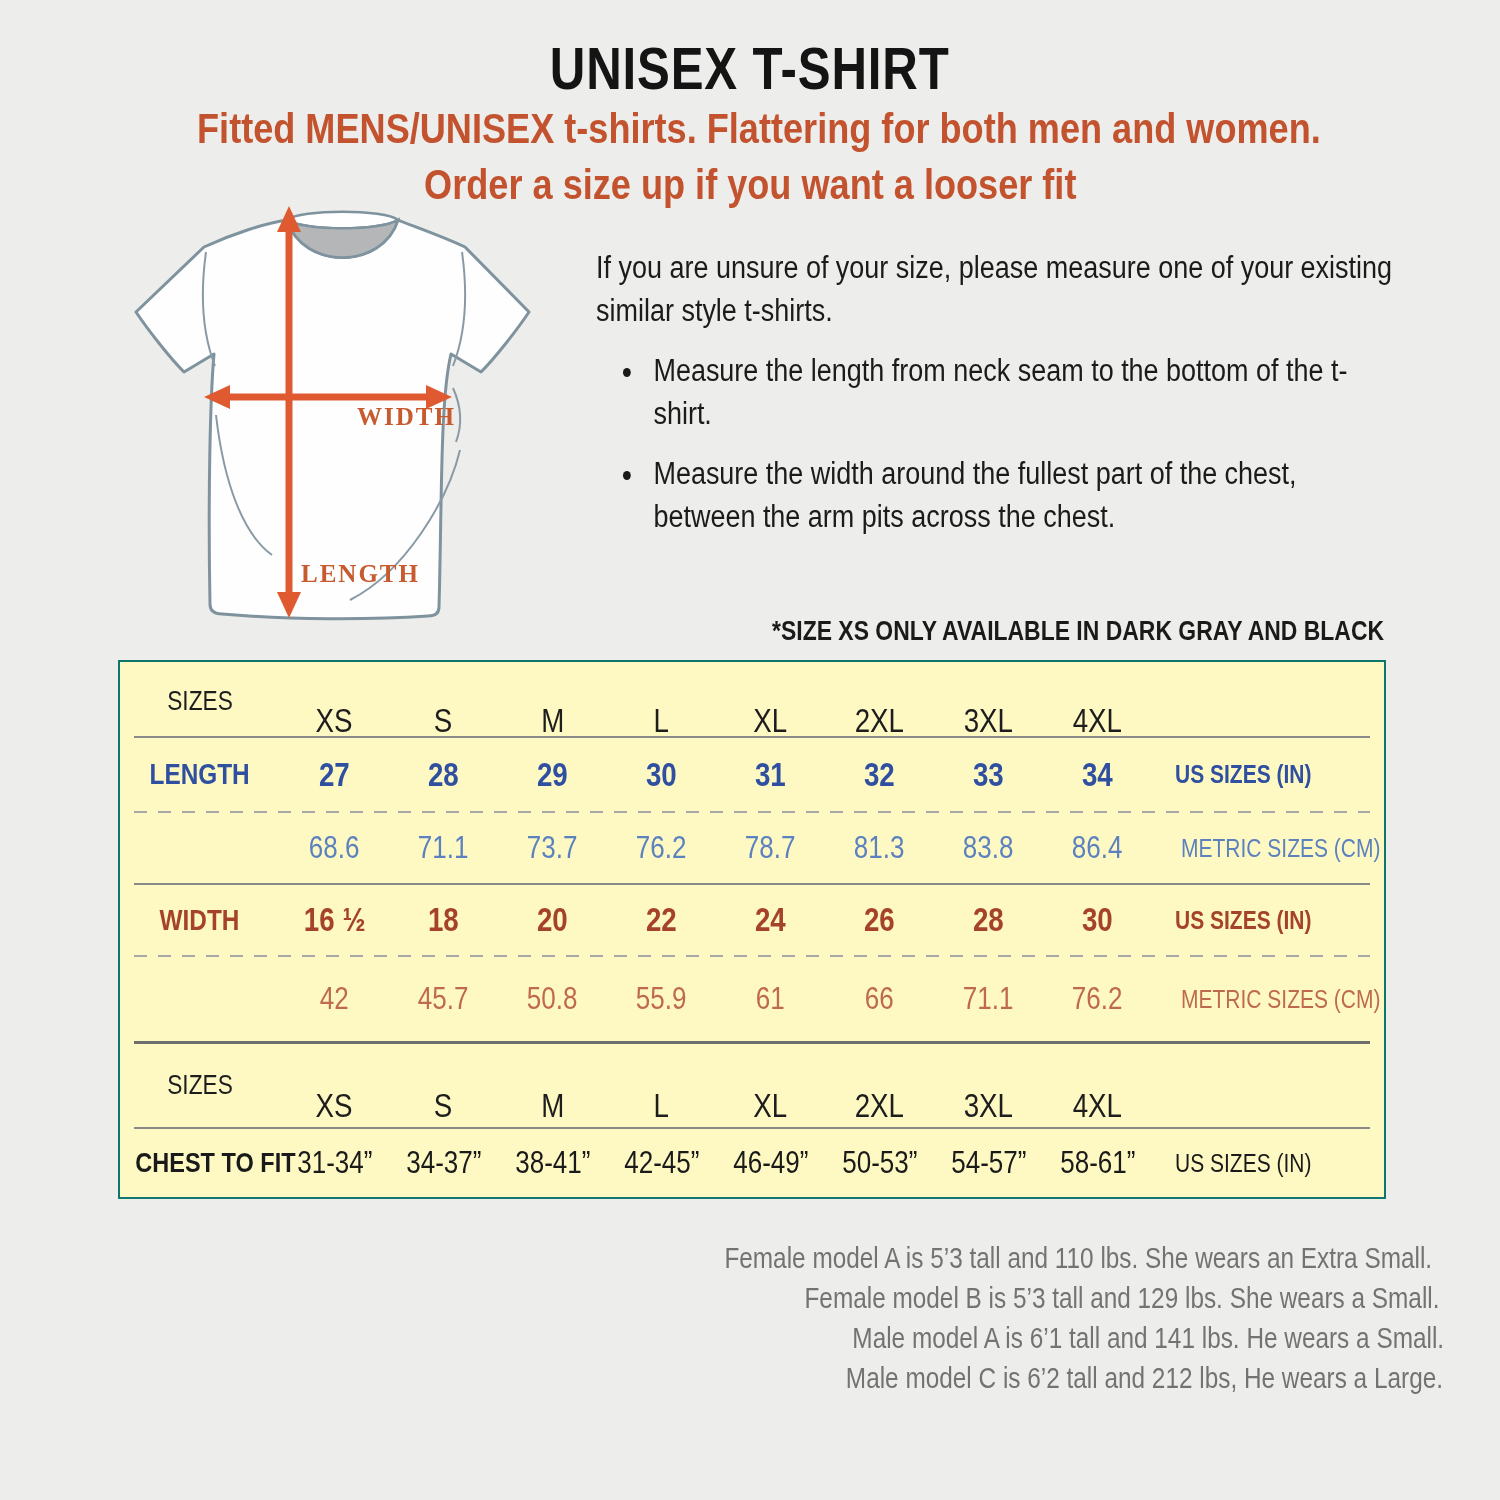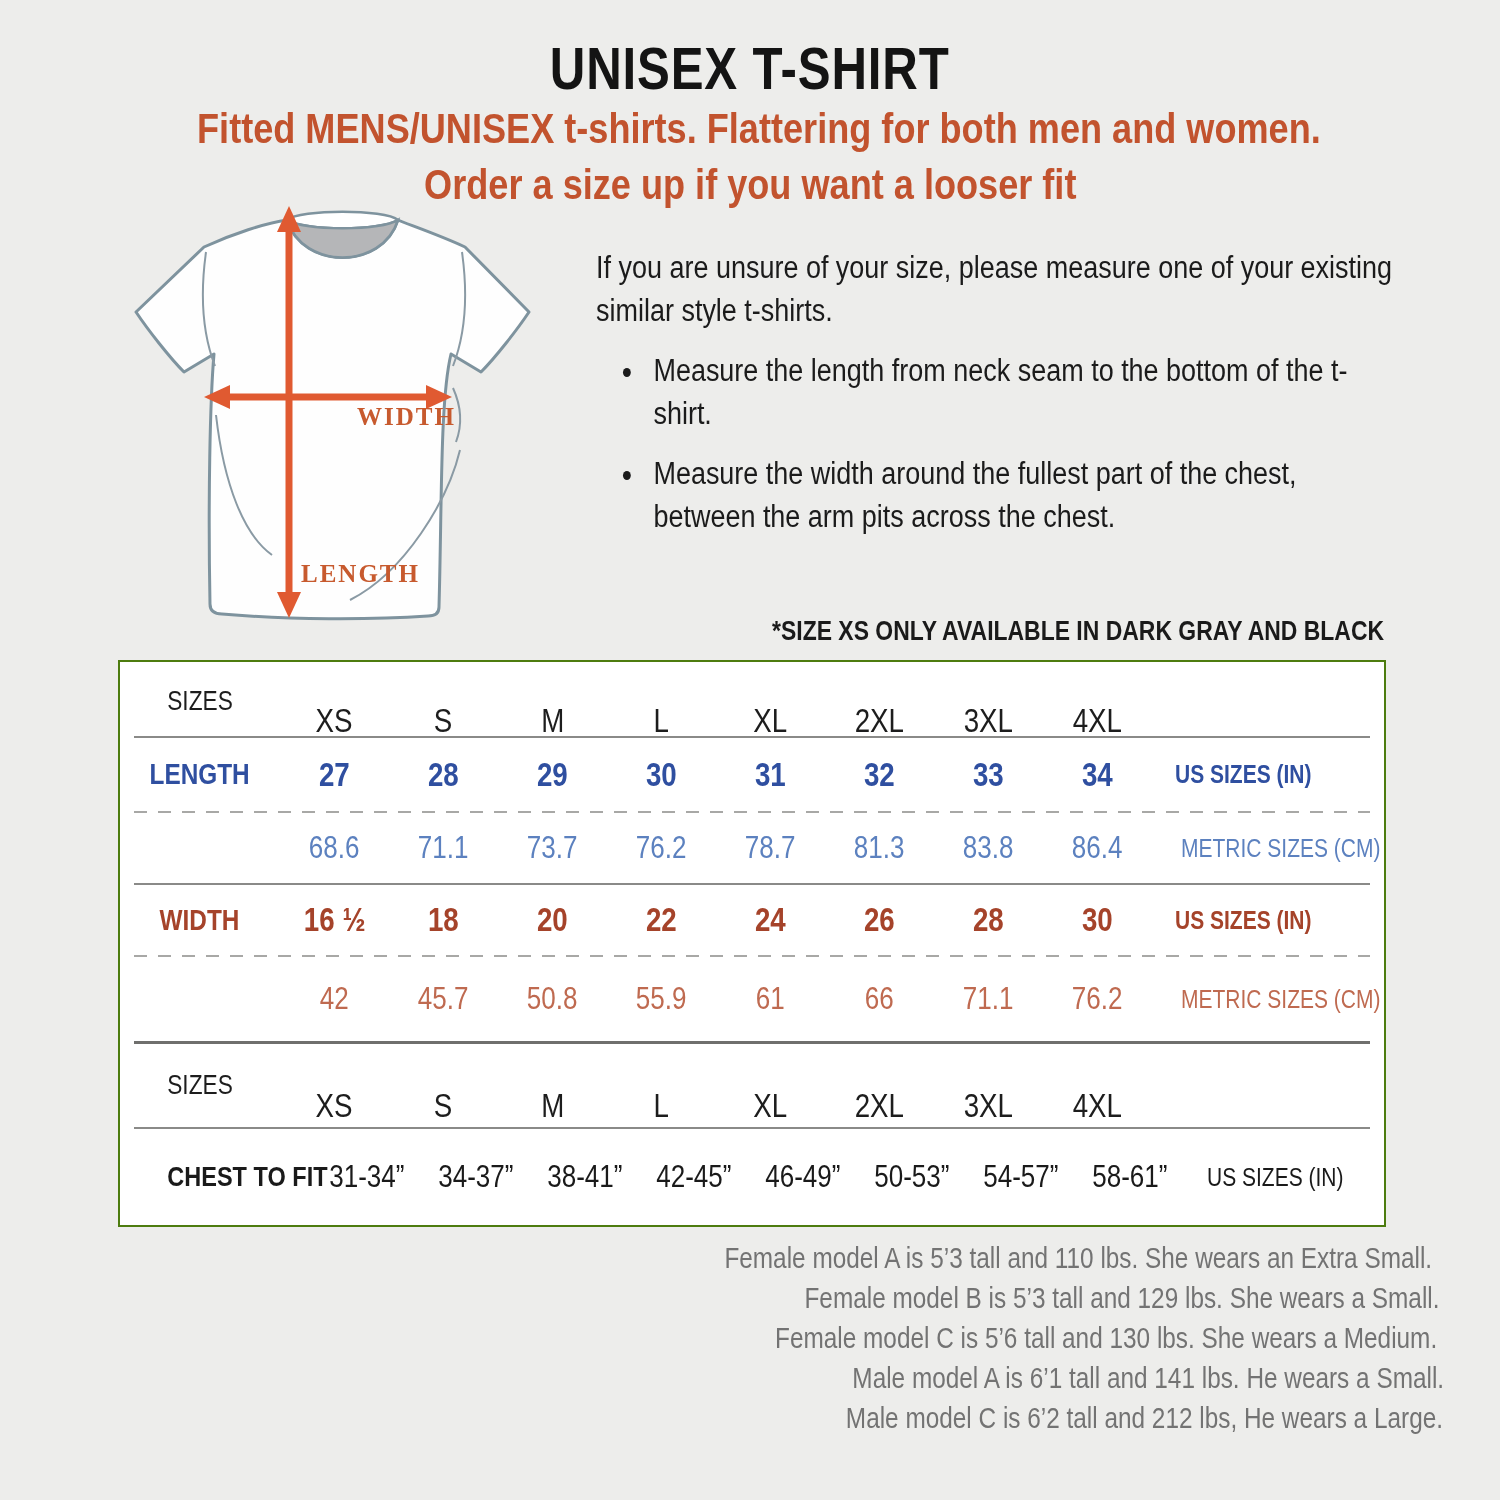--- a/index.html
+++ b/index.html
@@ -46,37 +46,37 @@
   .instr li{margin-bottom:16px;padding-left:10px;}
 
   .size-note{
     position:absolute;right:116px;top:616px;
     font-size:27px;font-weight:700;color:#1A1A1A;
   }
 
   
   .size-table{
     position:absolute;left:118px;top:660px;width:1264px;
-    border:2px solid #4d7c0f;background:#ffffff;
+    border:2px solid #0f766e;background:#fef9c3;
   }
   .trow{
     display:grid;
     grid-template-columns:160px repeat(8,109px) 1fr;
     align-items:center;
   }
   .trow > div{text-align:center;}
   .trow .unit{text-align:left;padding-left:10px;}
   .sep{height:0;margin:0 14px;border-top:2px solid #8A8A88;}
   .sep.dash{border-top:none;height:2px;
     background:repeating-linear-gradient(90deg,#A8A8A6 0 13px,transparent 13px 24px);}
   .sep.thick{border-top:3px solid #6F6F6D;}
 
   .r-h{height:74px;}     .r-lus{height:73px;}  .r-lm{height:70px;}
   .r-wus{height:70px;}   .r-wm{height:84px;}   .r-s2{height:83px;}
-  .r-chest{height:96px;margin-left:32px;}
+  .r-chest{height:68px;}
 
   .r-h .lbl,.r-s2 .lbl{font-size:27px;color:#1D1D1D;}
   .r-h .sz,.r-s2 .sz{font-size:33px;color:#1D1D1D;margin-top:40px;}
   .r-lus .lbl{font-size:29px;font-weight:700;color:#2F4FA0;}
   .r-lus .sz{font-size:33px;font-weight:700;color:#2F4FA0;}
   .r-lus .unit{font-size:25px;font-weight:700;color:#2F4FA0;}
   .r-lm .sz{font-size:31px;color:#5C81BF;}
   .r-lm .unit{font-size:25px;color:#5C81BF;}
   .r-wus .lbl{font-size:29px;font-weight:700;color:#A5432A;}
   .r-wus .sz{font-size:33px;font-weight:700;color:#A5432A;}
@@ -250,16 +250,15 @@
     <div class="sz"><span class="tx">54-57”</span></div>
     <div class="sz"><span class="tx">58-61”</span></div>
     <div class="unit"><span class="tx">US SIZES (IN)</span></div>
   </div>
 
 </div>
 
 <div class="model-info">
   <div><span class="tx">Female model A is 5’3 tall and 110 lbs. She wears an Extra Small.</span></div>
   <div><span class="tx">Female model B is 5’3 tall and 129 lbs. She wears a Small.</span></div>
-  <div><span class="tx">Female model C is 5’6 tall and 130 lbs. She wears a Medium.</span></div>
   <div><span class="tx">Male model A is 6’1 tall and 141 lbs. He wears a Small.</span></div>
   <div><span class="tx">Male model C is 6’2 tall and 212 lbs, He wears a Large.</span></div>
 </div>
 
 </body></html>

